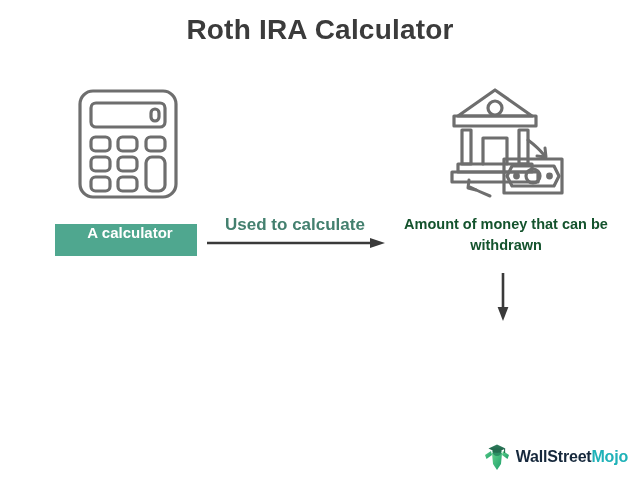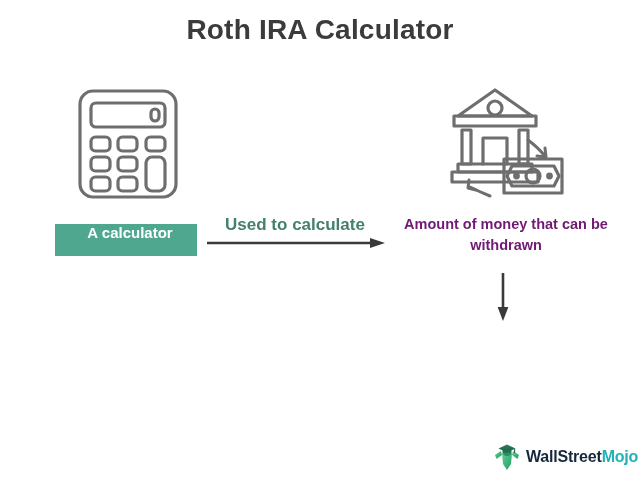--- a/index.html
+++ b/index.html
@@ -86,21 +86,21 @@
 
   
   #withdrawn-text {
     position: absolute;
     left: 390px;
     top: 214px;
     width: 232px;
     text-align: center;
     font-size: 14.5px;
     font-weight: bold;
-    color: #701a75;
+    color: #14532d;
     line-height: 21px;
   }
   #arrow-down-svg {
     position: absolute;
     left: 489px;
     top: 272px;
     width: 28px;
     height: 50px;
   }
   #roth-ira-text {
@@ -117,20 +117,21 @@
 
   
   #brand-logo {
     position: absolute;
     left: 492px;
     top: 440px;
     width: 136px;
     height: 34px;
     display: flex;
     align-items: center;
+    justify-content: flex-end;
   }
   #brand-mark {
     width: 30px;
     height: 30px;
     flex: 0 0 auto;
   }
   #brand-wordmark {
     margin-left: 4px;
     font-size: 16px;
     font-weight: bold;

